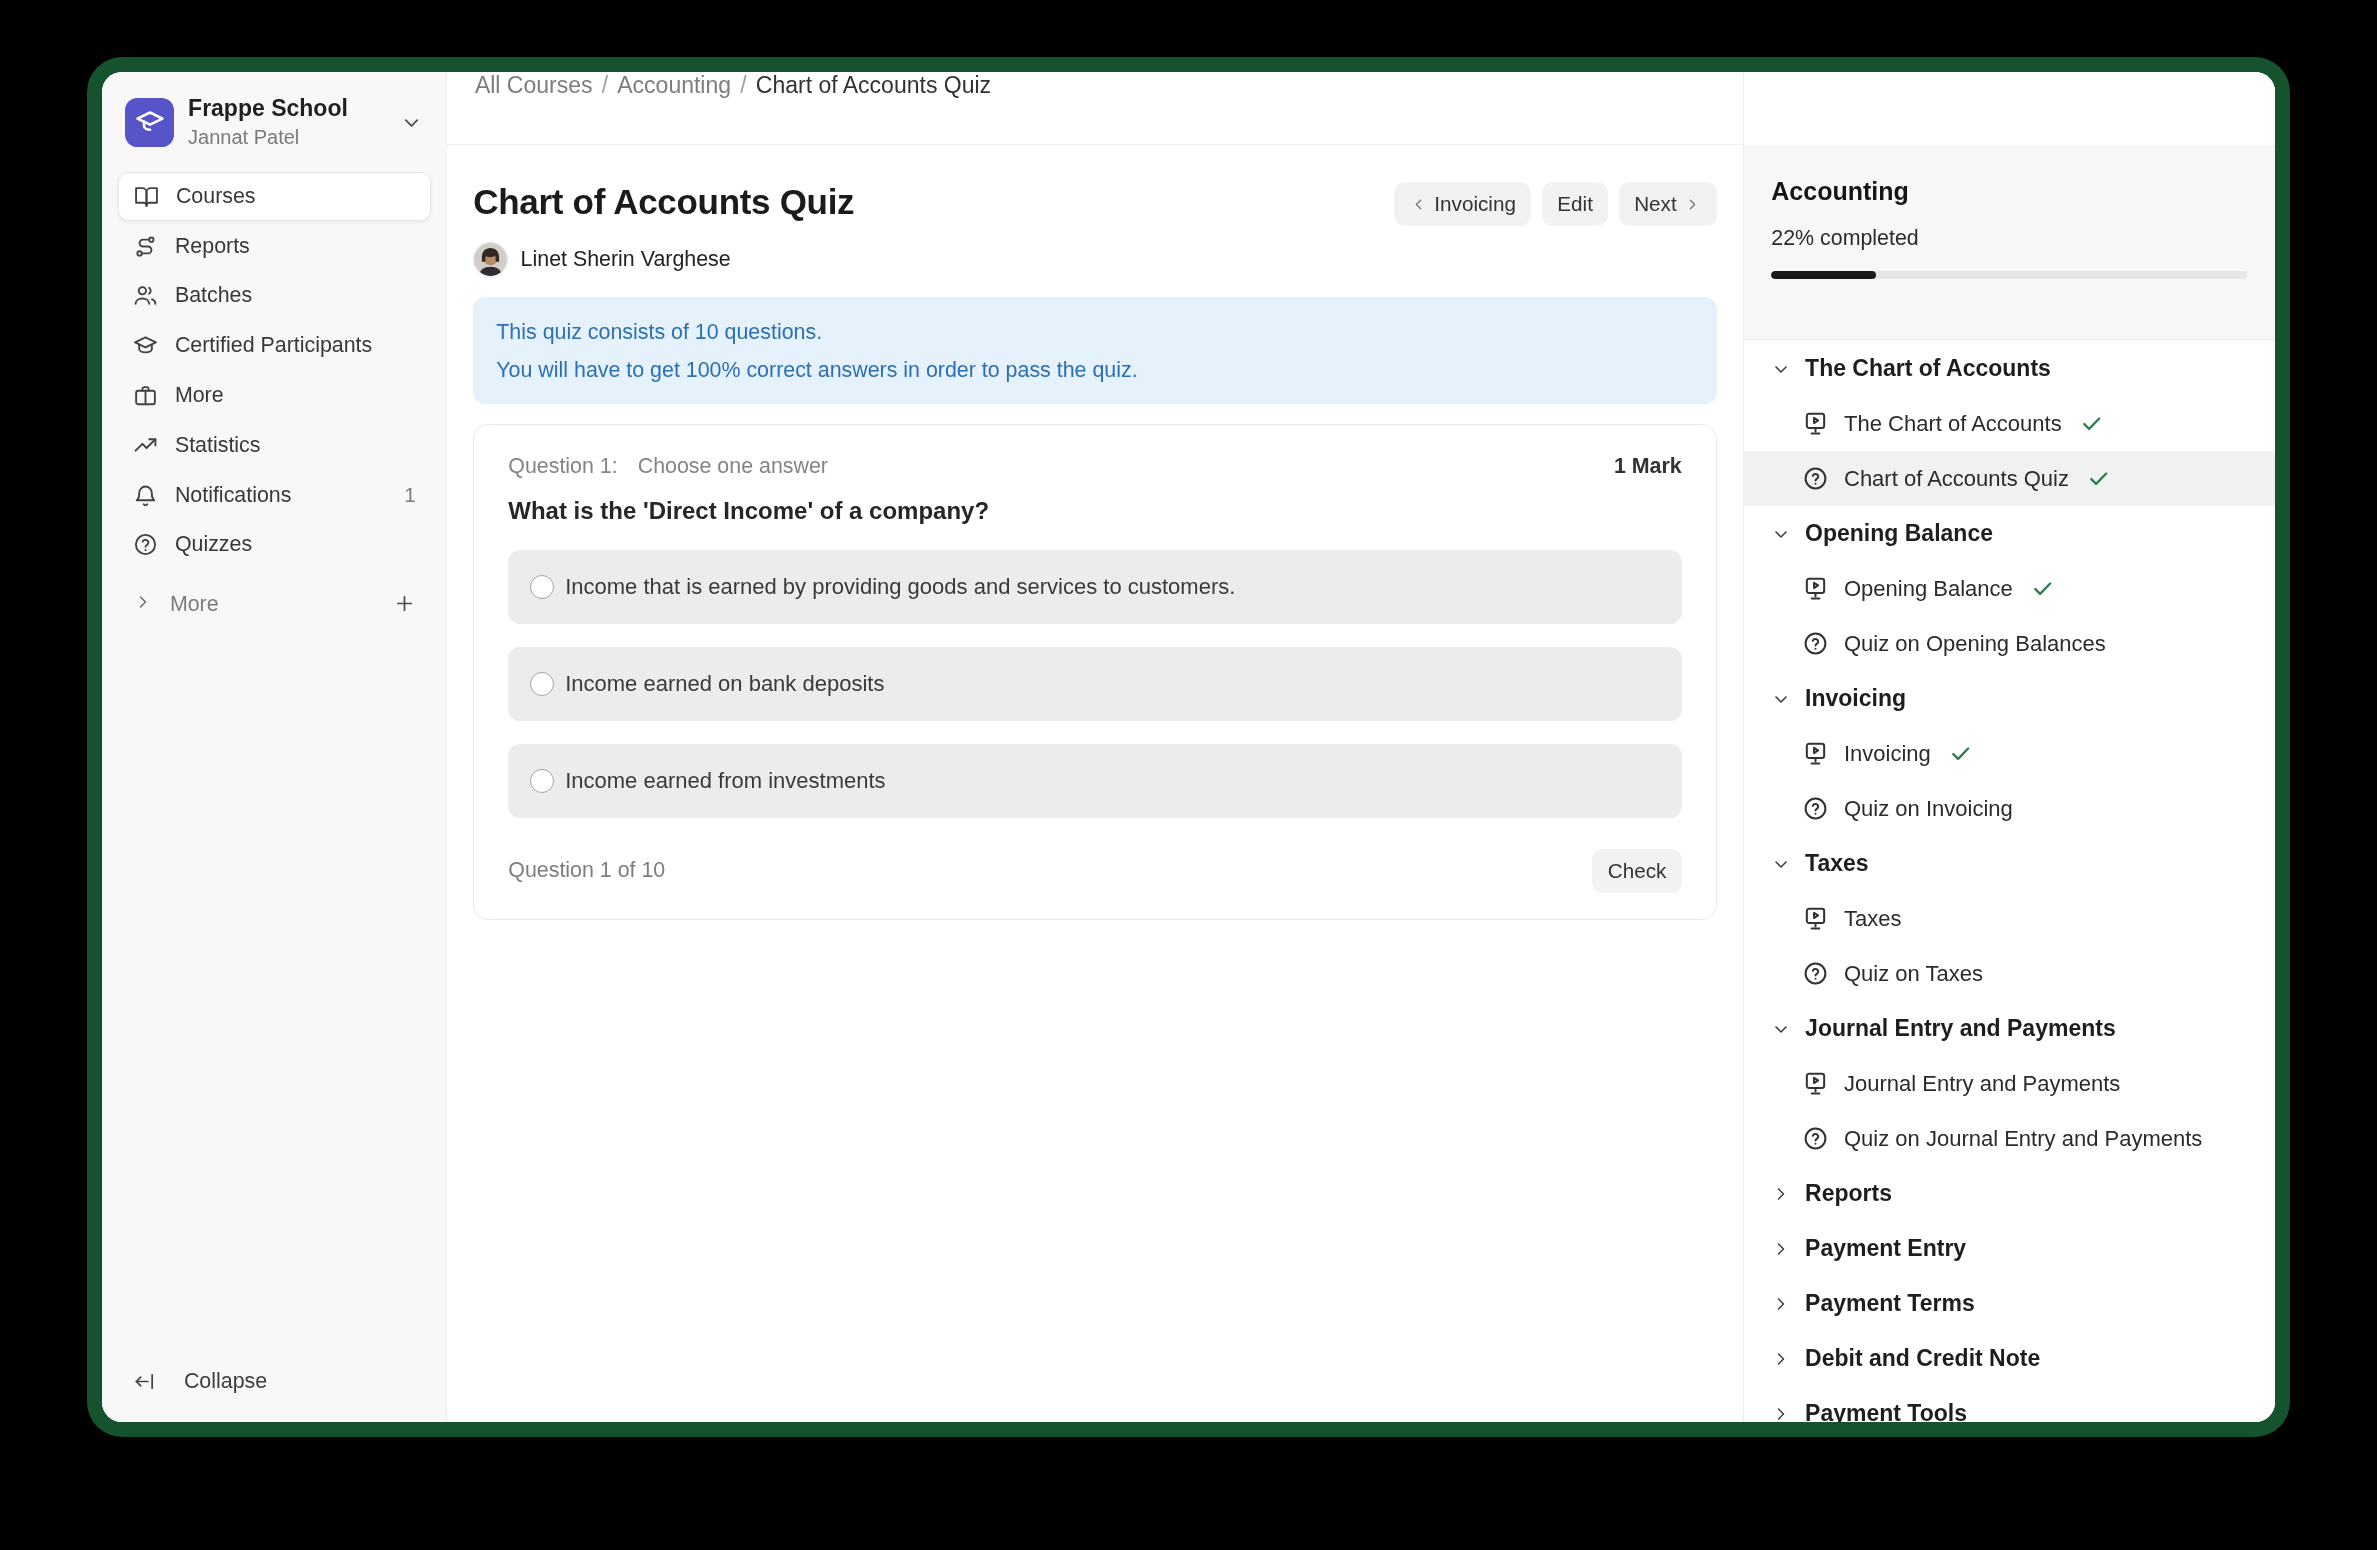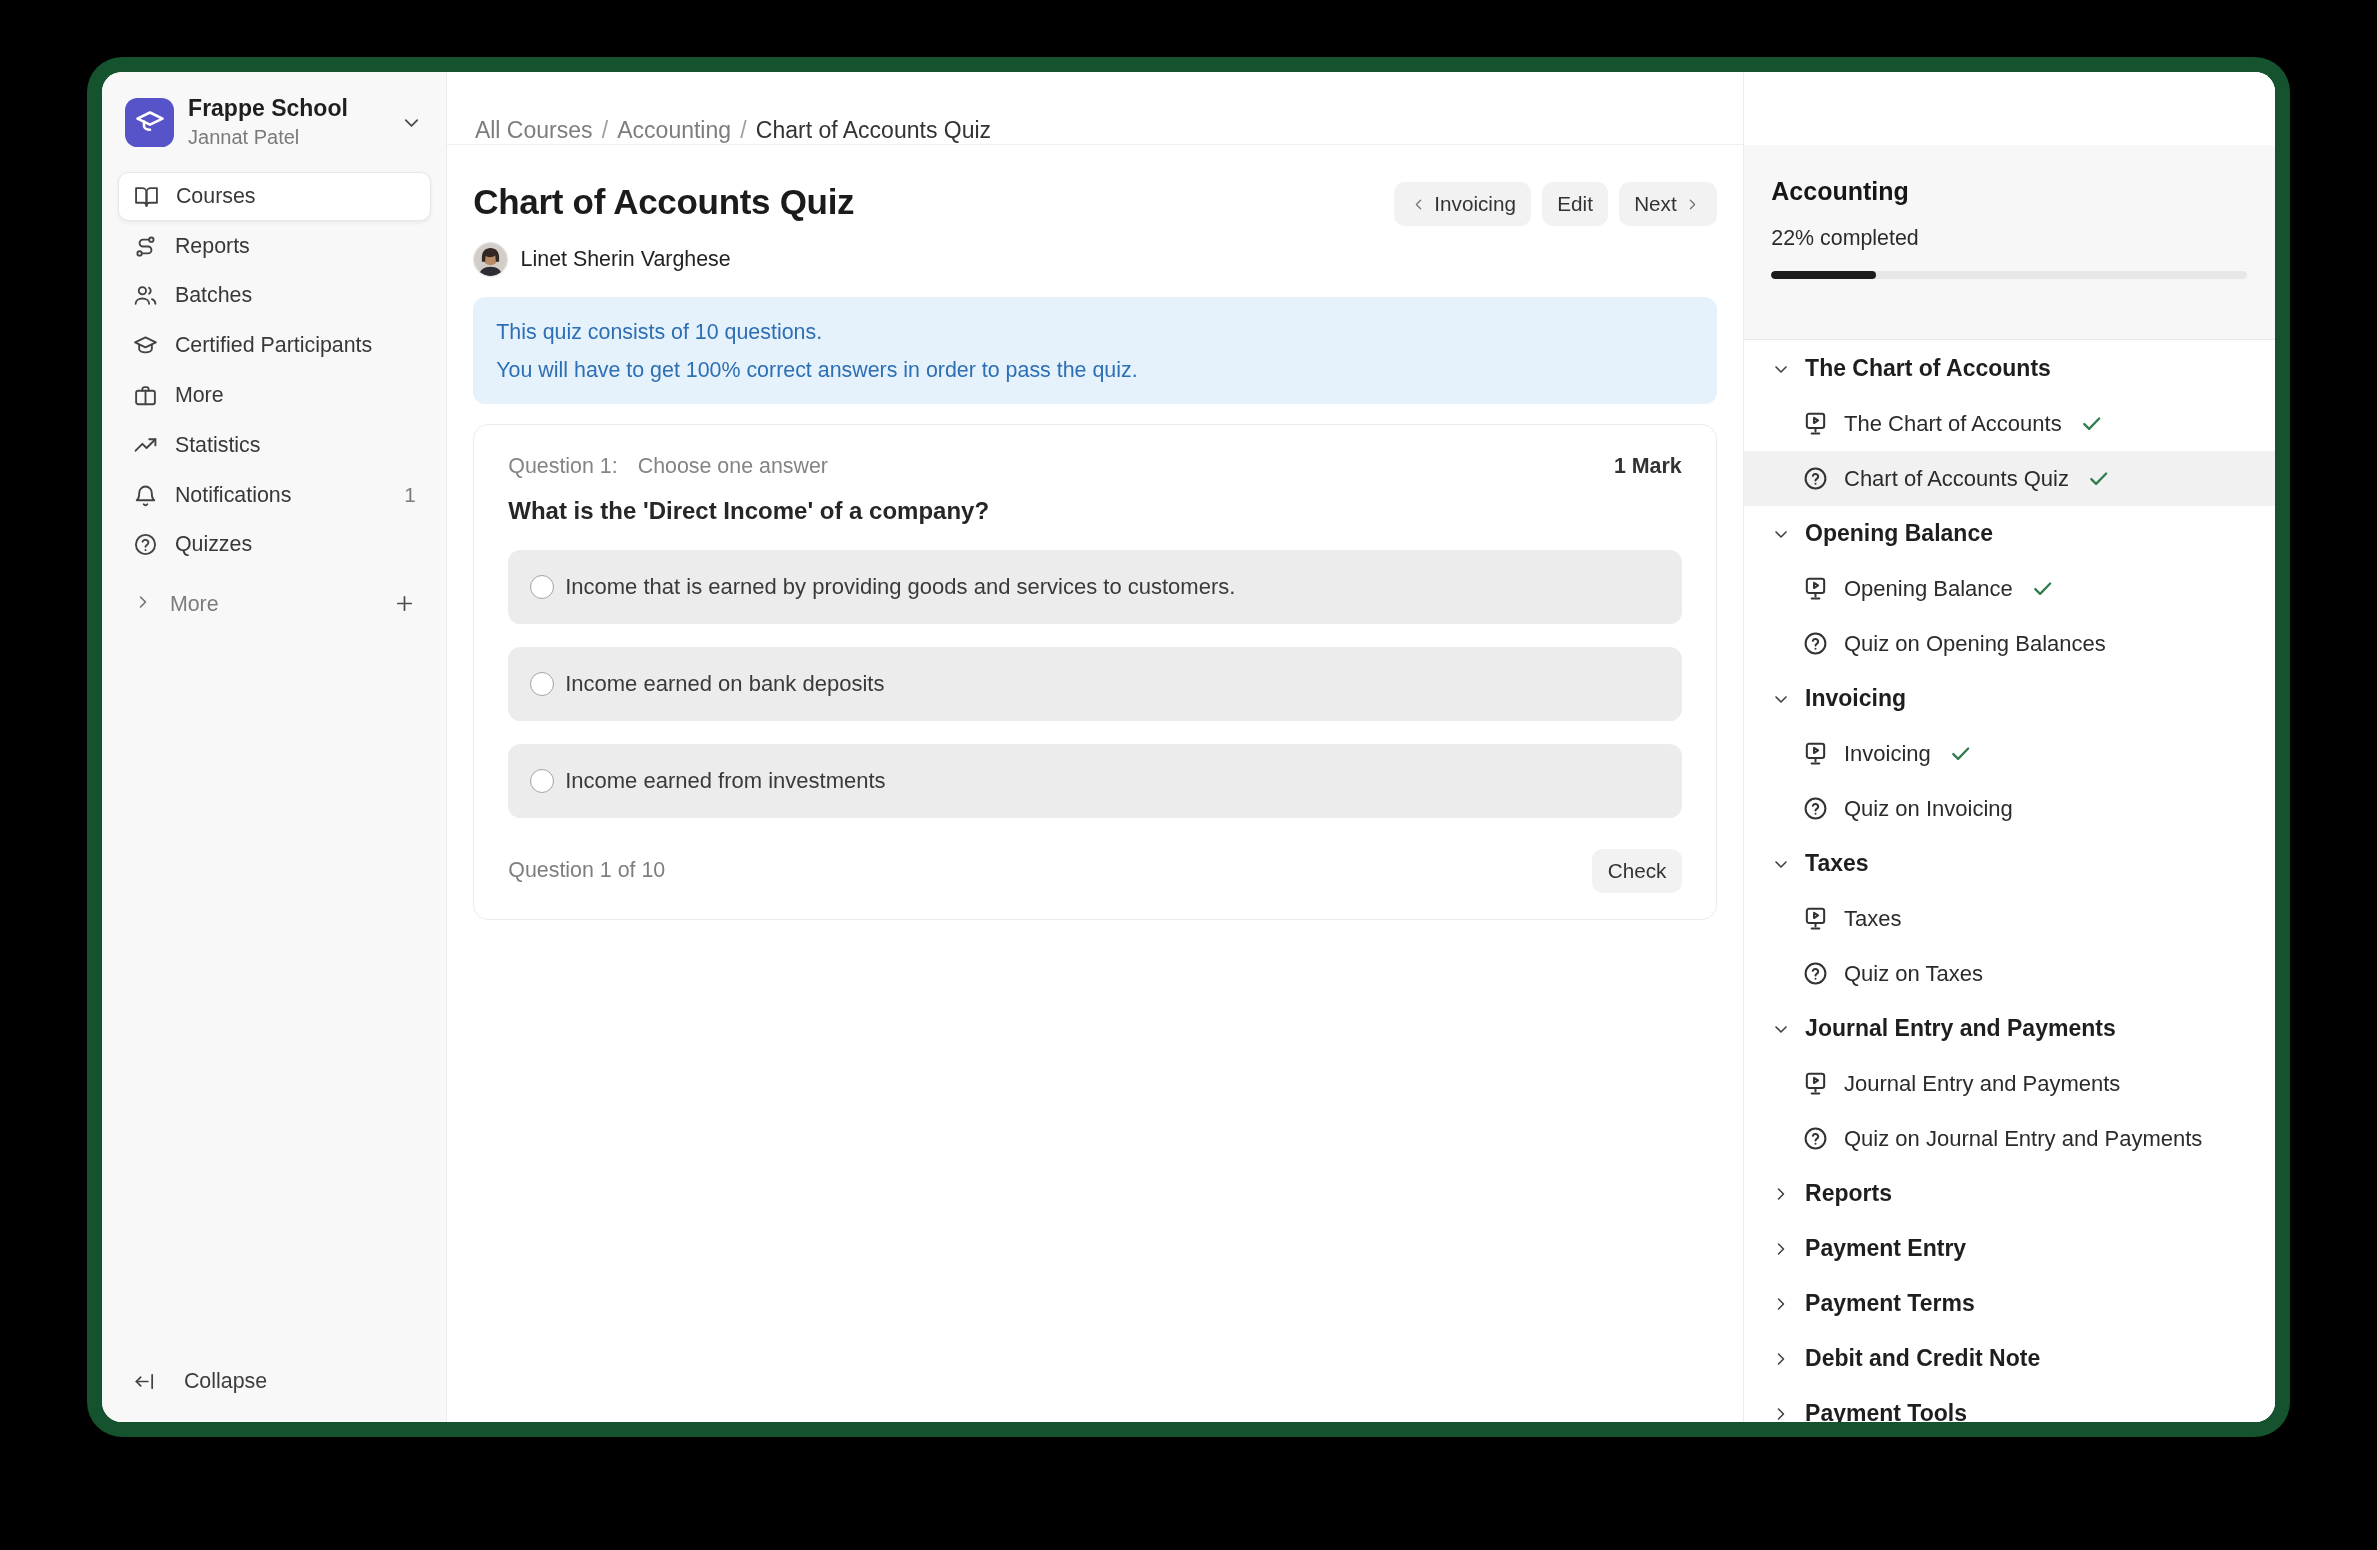--- a/index.html
+++ b/index.html
@@ -60,21 +60,21 @@
   .collapse-row {
     margin-top: auto; display: flex; align-items: center; gap: 28px;
     padding: 6.1px 15.3px; font-size: 21.4px; color: #3d3d3d;
   }
   .collapse-row .nicon { width: 23px; height: 23px; }
   .collapse-row .nicon svg { width: 23px; height: 23px; }
 
   
   .main { flex: 1; min-width: 0; display: flex; flex-direction: column; background: #fff; }
   .topbar {
-    height: 73px; flex: none; display: flex; align-items: flex-end;
+    height: 73px; flex: none; display: flex; align-items: flex-start;
     padding: 0 27.6px; border-bottom: 1.5px solid #efefef; font-size: 23px;
   }
   .crumb { color: #7d7d7d; }
   .crumb.current { color: #333; font-weight: 500; }
   .sep { color: #9f9f9f; margin: 0 9.2px; }
 
   .content { flex: 1; padding: 37px 26px; overflow: hidden; }
   .page-head { display: flex; align-items: flex-start; justify-content: space-between; }
   .page-title { font-size: 35px; font-weight: 700; color: #1b1b1b; letter-spacing: -0.3px; }
   .author { display: flex; align-items: center; gap: 12.3px; margin-top: 20px; font-size: 21.4px; color: #222; }

